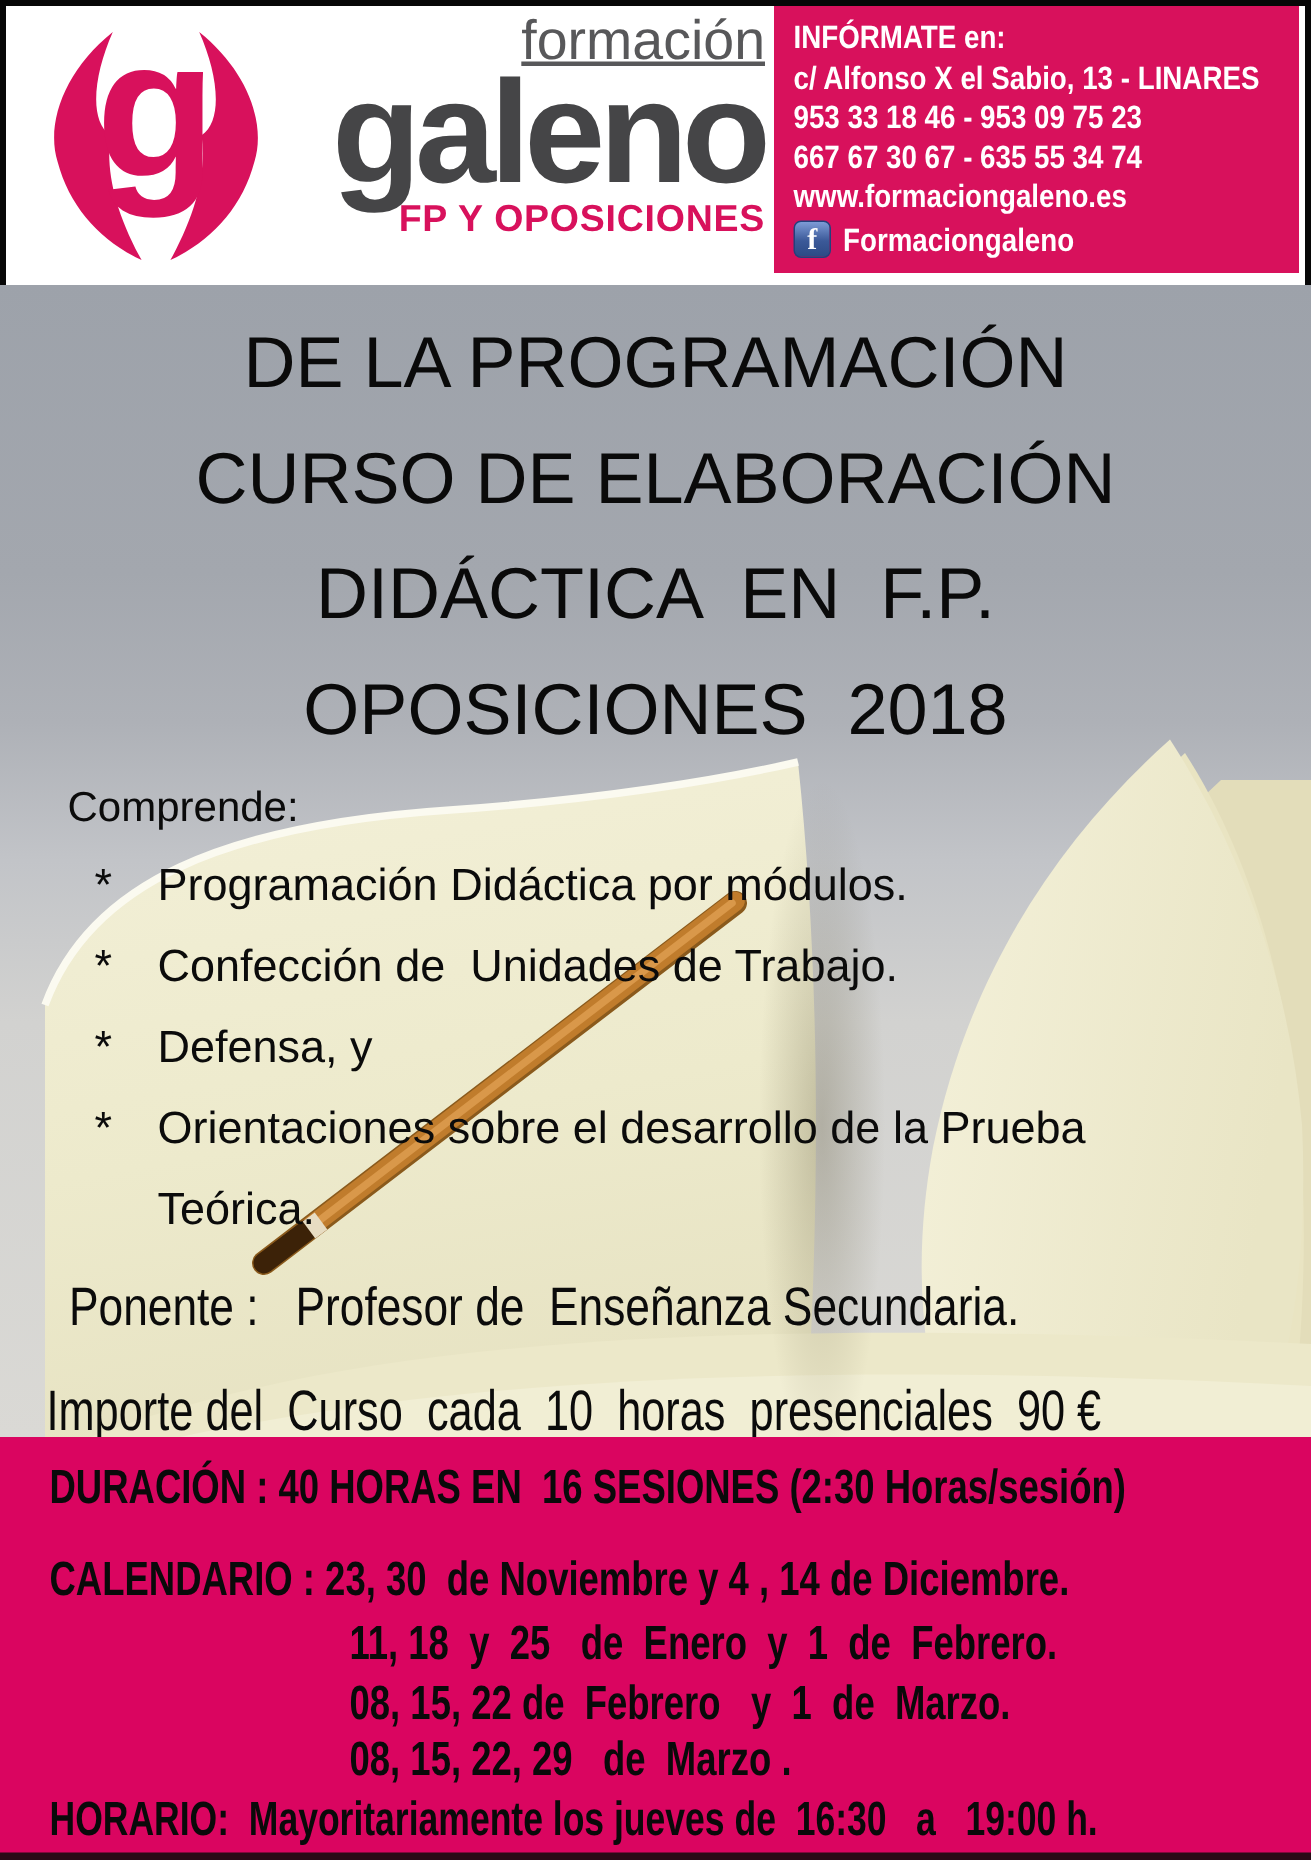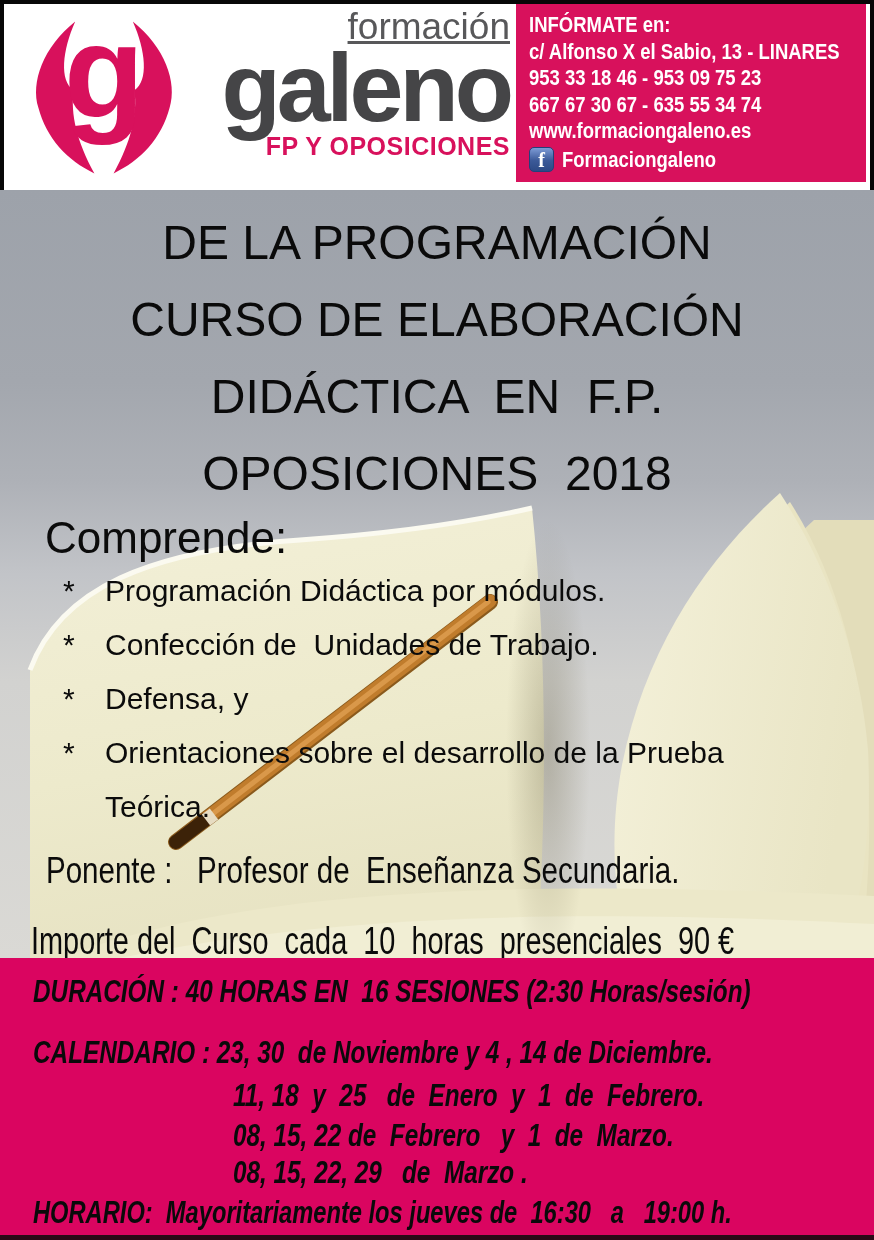--- a/index.html
+++ b/index.html
@@ -35,37 +35,37 @@
           background:linear-gradient(180deg,#9da2aa 0%, #a3a7ae 25%, #aeb1b7 38%,
                      #c2c4c8 50%, #d2d2d0 64%, #dad9d5 100%); }
   .photo { position:absolute; left:0; top:0; z-index:0; }
   .text-layer { position:absolute; inset:0; z-index:2; color:#0b0b0b; }
 
   .title-line { height:77px; display:flex; align-items:center; justify-content:center;
                 font-size:48px; color:#0a0a0a; white-space:pre; }
   .title-block { padding-top:14px; }
 
   .comprende-row { height:52px; padding-left:45px; display:flex; align-items:center;
-                   font-size:44px; white-space:pre; }
+                   font-size:28px; white-space:pre; }
   .bullet-row { padding-left:63px; display:flex; font-size:30px; line-height:54px; }
   .bullet-marker { width:42px; flex:0 0 42px; }
   .bullet-text { white-space:pre-line; }
   .b1 { white-space:pre; }
 
   .ponente-row { margin-top:12px; height:50px; padding-left:46px; display:flex; align-items:center; }
   .ponente-row span { font-size:36px; white-space:pre; display:inline-block;
                       transform:scaleX(0.82); transform-origin:0 50%; }
   .importe-row { margin-top:20px; height:50px; padding-left:31px; display:flex; align-items:center; }
   .importe-row span { font-size:38px; white-space:pre; display:inline-block;
                       transform:scaleX(0.76); transform-origin:0 50%; }
 
   
   .footer { position:absolute; top:958px; left:0; width:874px; height:282px;
             background:#da0560; color:#0a0a0a; font-weight:bold;
-            border-bottom:5px solid #2a0a16; padding:12px 0 0 33px;font-style:italic; }
+            border-bottom:5px solid #2a0a16; padding:12px 0 0 33px; }
   .f-line { font-size:32px; line-height:43px; white-space:pre; }
   .f-inner { display:inline-block; transform:scaleX(0.76); transform-origin:0 50%; }
   .f-inner-h { display:inline-block; transform:scaleX(0.74); transform-origin:0 50%; }
   .f-gap { height:18px; }
   .f-cont { padding-left:200px; }
   .f-line.tight { line-height:37px; }
 </style>
 </head>
 <body>
 

